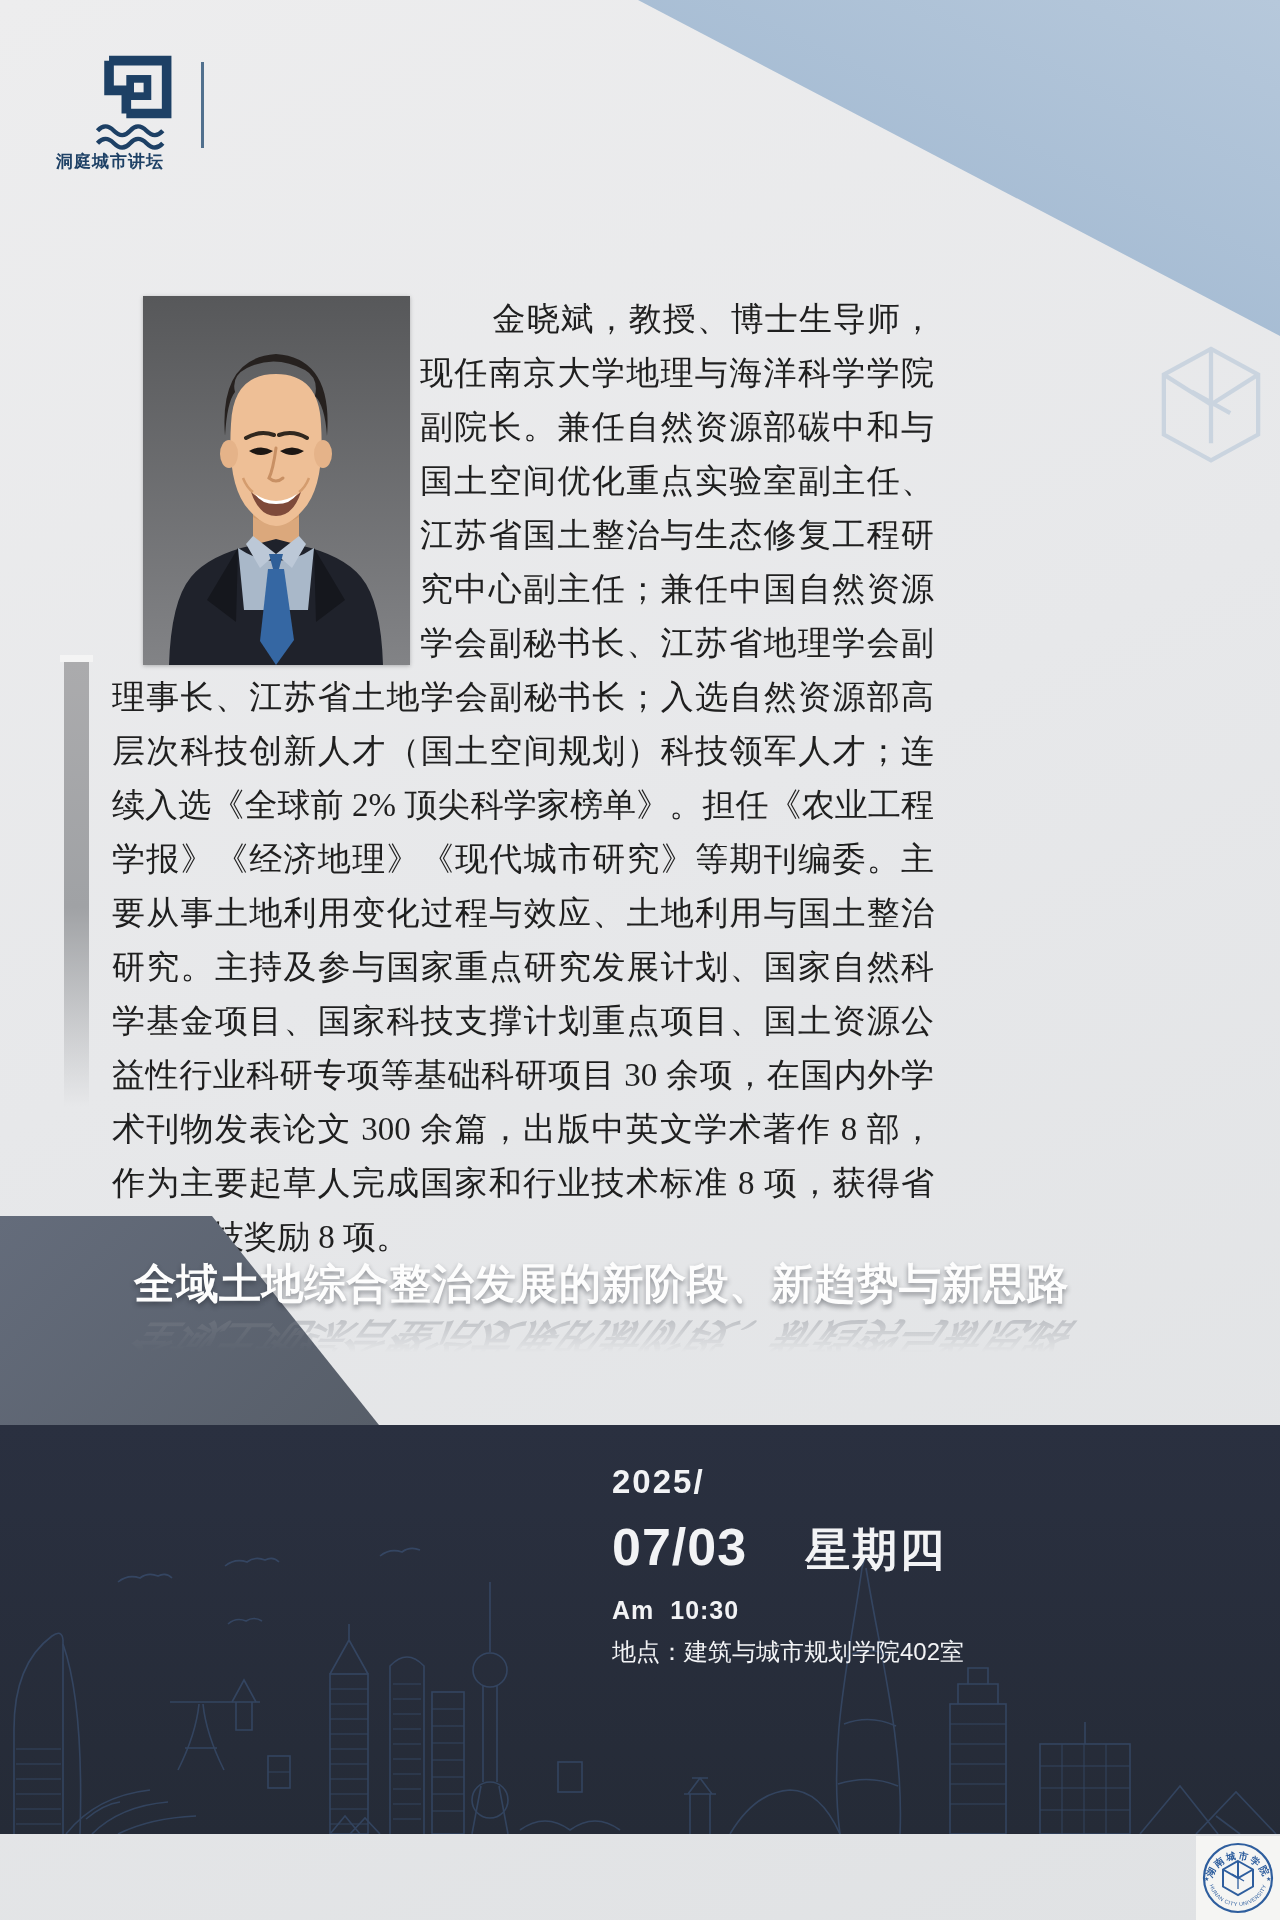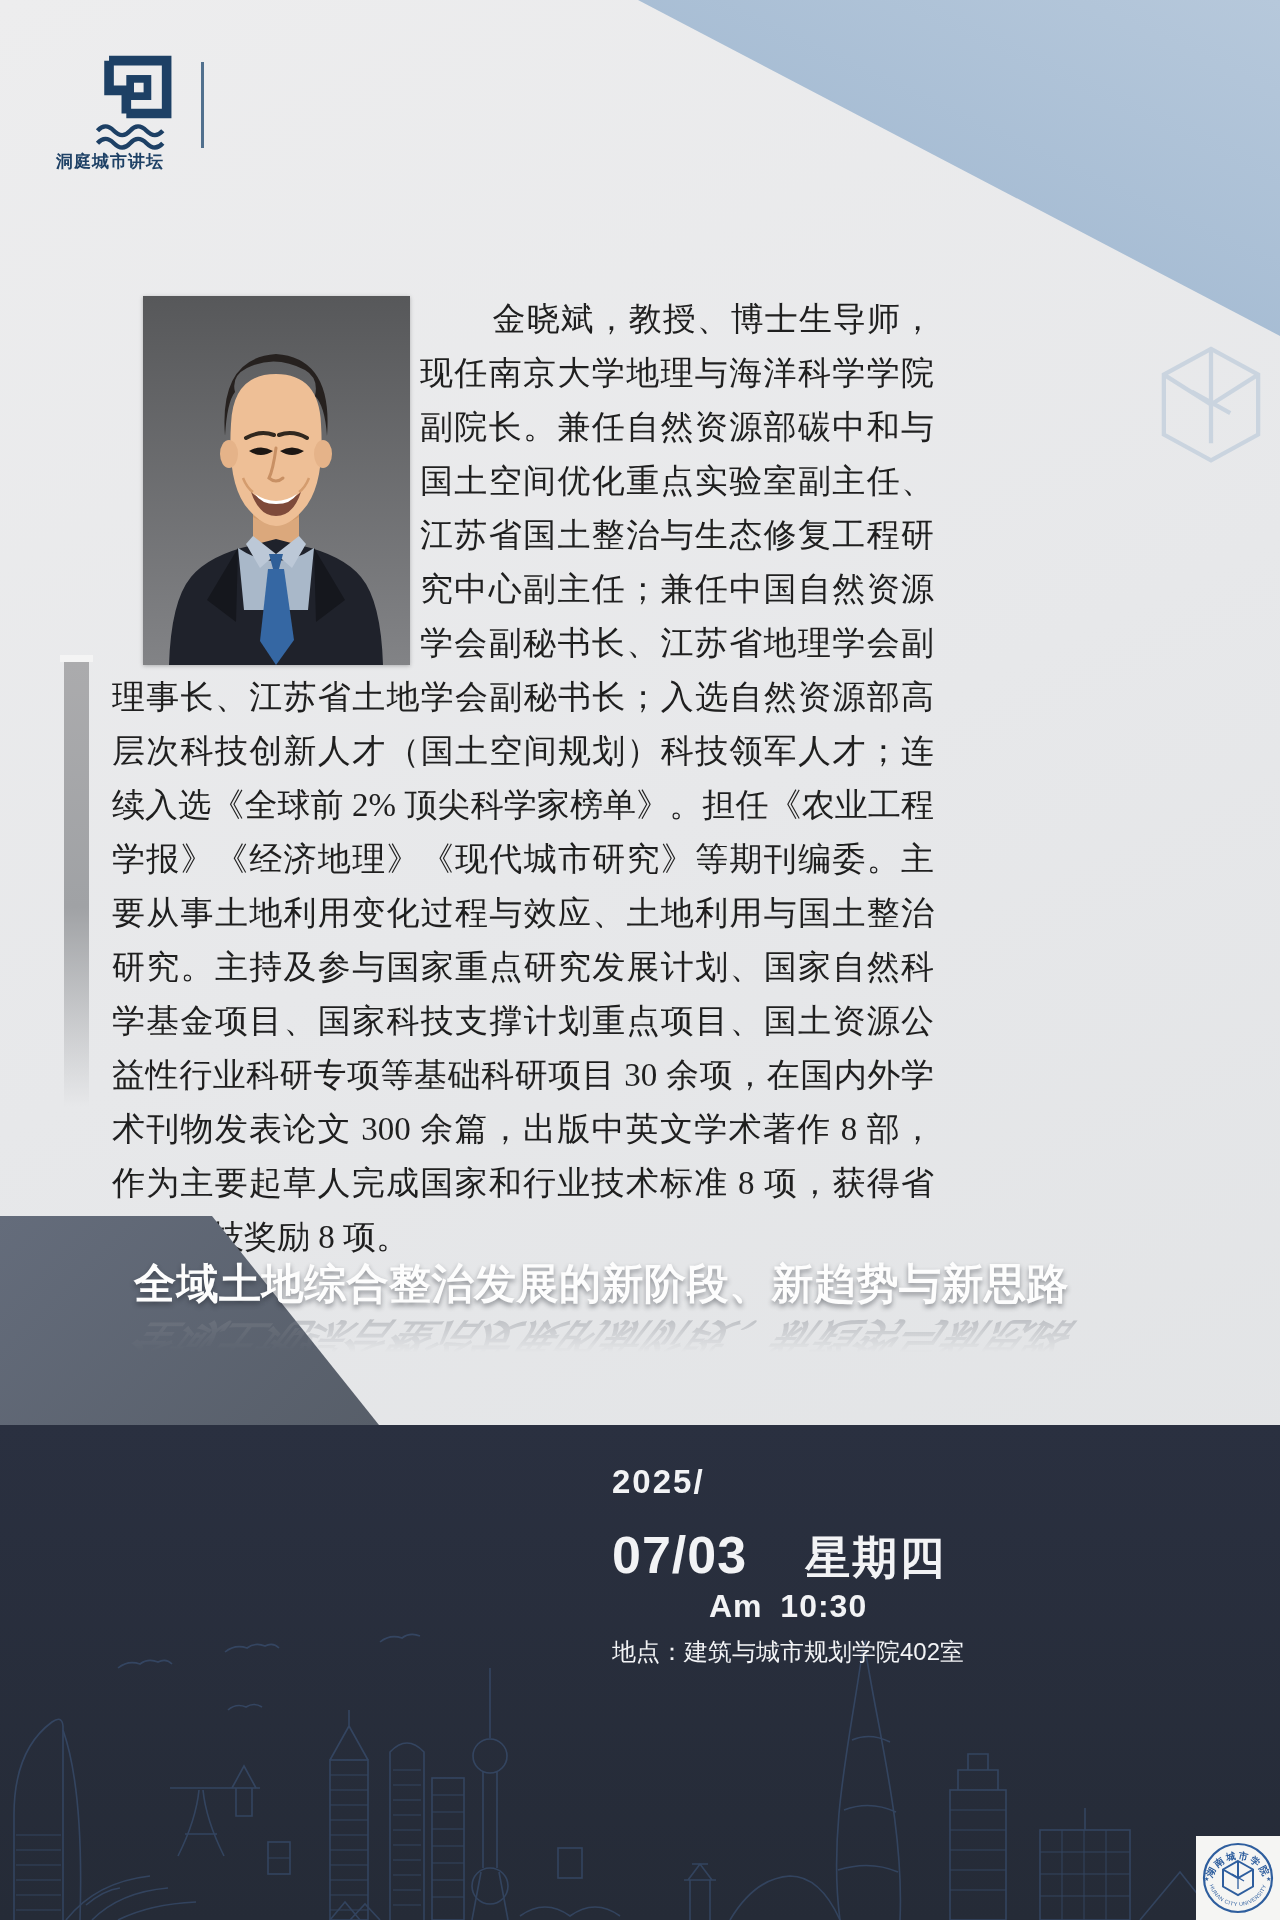--- a/index.html
+++ b/index.html
@@ -60,30 +60,30 @@
   }
   .lecture-title-reflection{
     position:absolute;left:134px;top:1312px;white-space:nowrap;
     font-size:42px;font-weight:900;letter-spacing:.5px;color:#82868e;opacity:.48;
     transform:scaleY(-1) skewX(38deg);
     -webkit-mask-image:linear-gradient(to top,rgba(0,0,0,.95) 0%,rgba(0,0,0,0) 72%);
     mask-image:linear-gradient(to top,rgba(0,0,0,.95) 0%,rgba(0,0,0,0) 72%);
   }
   
   .bottom-section{
-    position:absolute;left:0;top:1425px;width:1280px;height:495px;
+    position:absolute;left:0;top:1425px;width:1280px;height:409px;
     background:linear-gradient(180deg,#2a3040 0%,#252b37 100%);
   }
   .skyline{position:absolute;left:0;bottom:0;}
   .schedule{position:absolute;left:612px;top:38px;color:#f2f3f5;}
   .sch-year{font-size:33px;font-weight:600;letter-spacing:2px;}
-  .sch-dateline{display:flex;align-items:baseline;margin-top:24px;}
+  .sch-dateline{display:flex;align-items:baseline;margin-top:16px;}
   .sch-date{font-size:52px;font-weight:800;letter-spacing:1px;}
   .sch-weekday{font-size:45px;font-weight:700;margin-left:58px;letter-spacing:2px;}
-  .sch-time{font-size:32px;font-weight:600;letter-spacing:1px;word-spacing:8px;text-align:center;}
+  .sch-time{font-size:25px;font-weight:600;letter-spacing:1px;word-spacing:8px;margin-top:16px;}
   .sch-location{font-size:24px;font-weight:400;margin-top:11px;}
   .seal-tile{position:absolute;left:1196px;top:411px;width:84px;height:84px;background:#f5f5f3;}
 </style>
 </head>
 <body>
 
 <div class="poster">
 
   <div class="corner-blue"></div>
 

